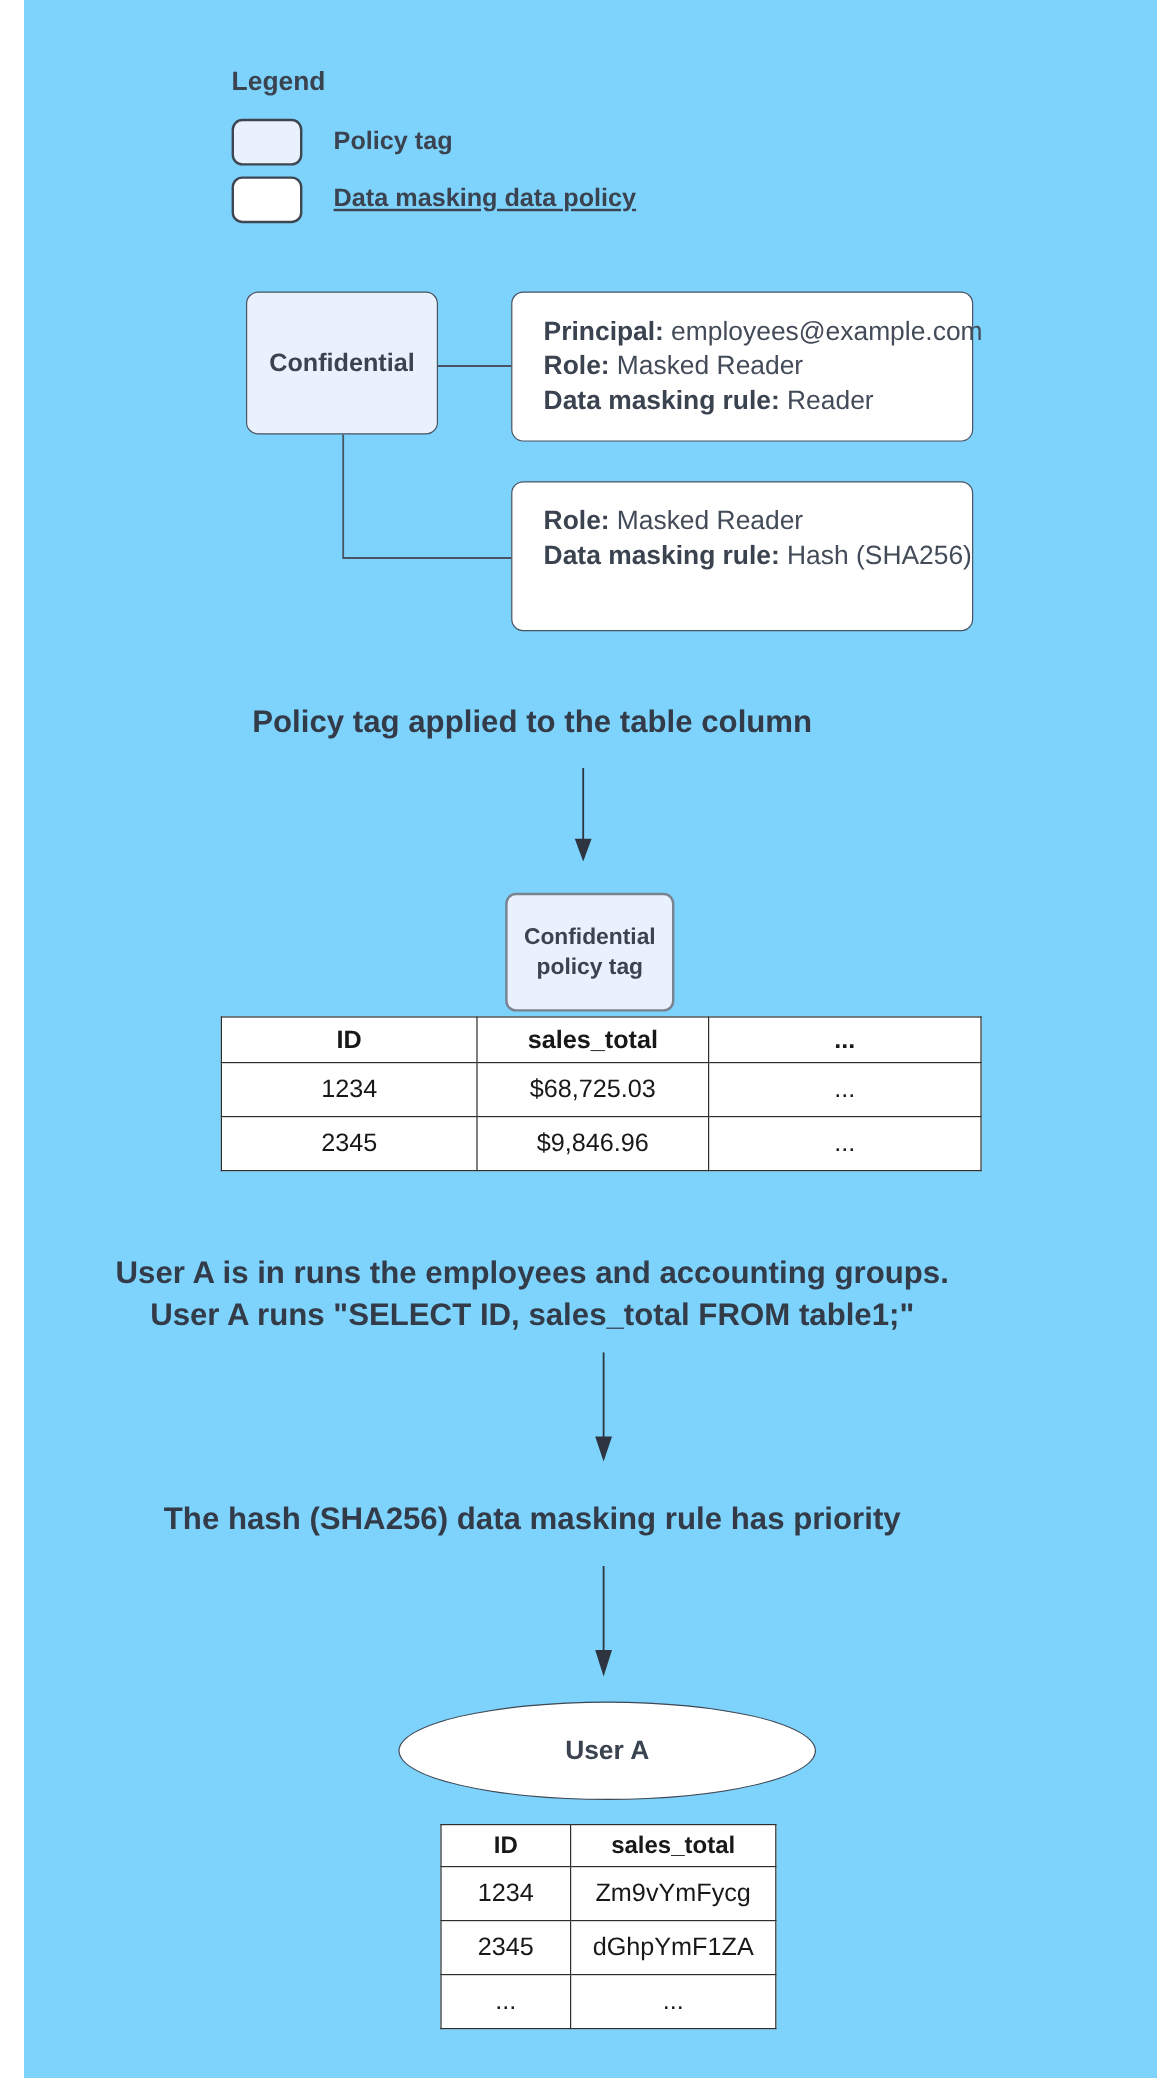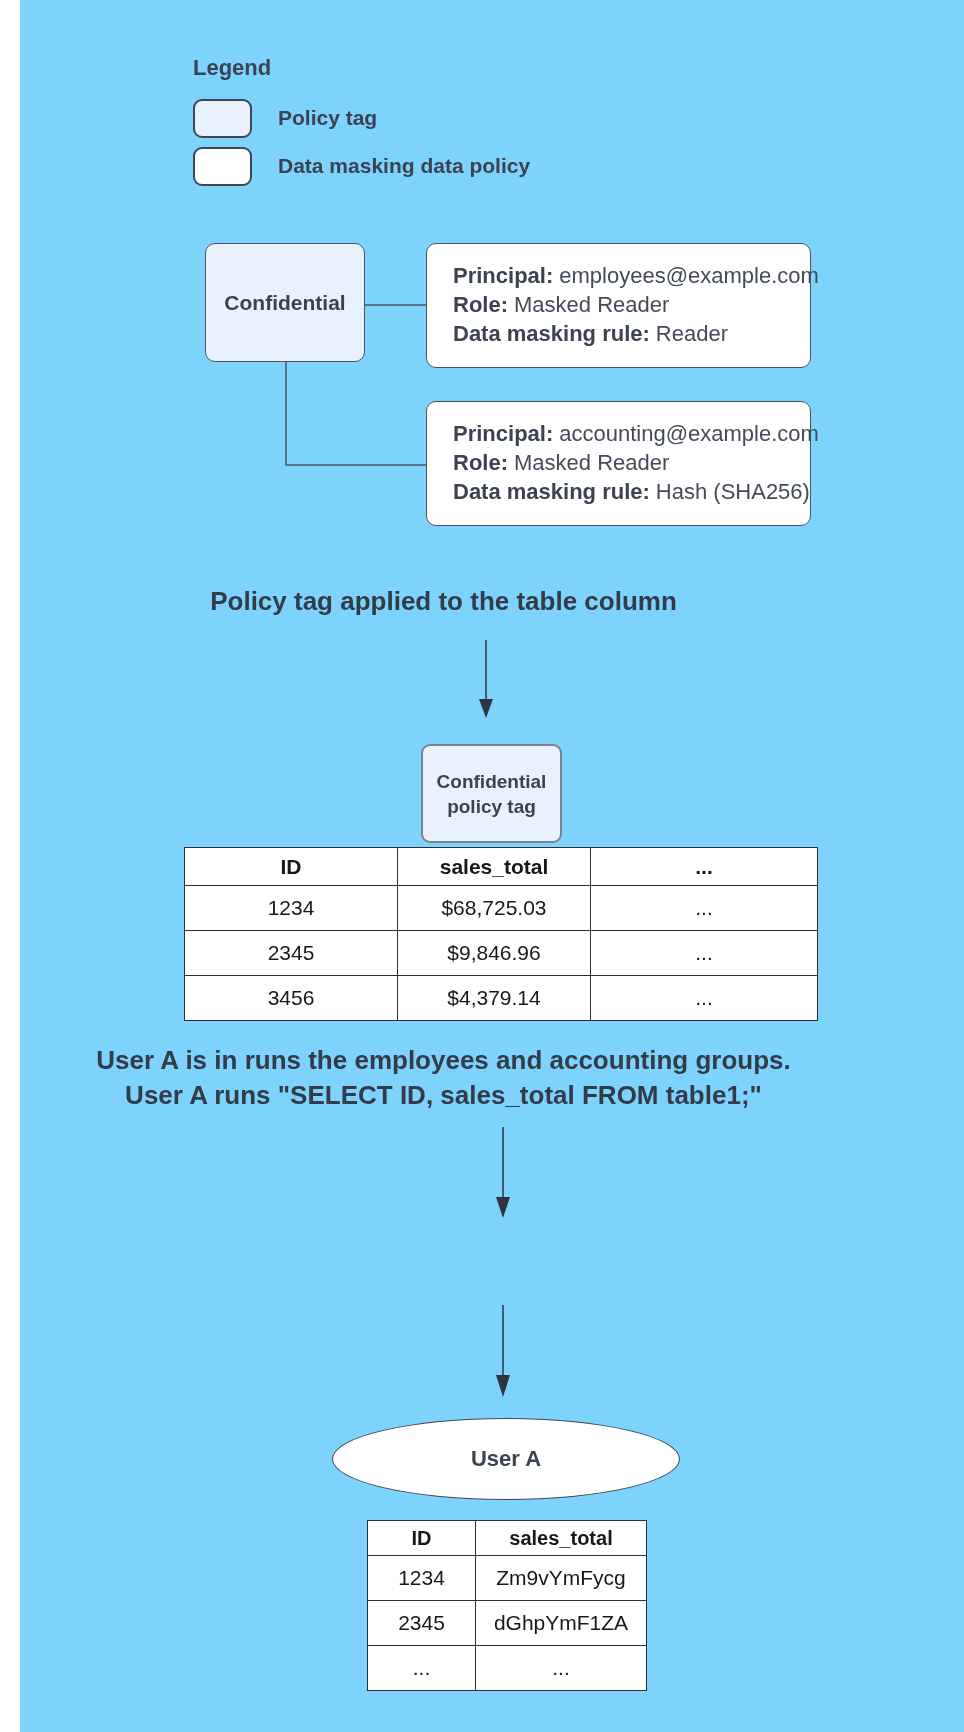--- a/index.html
+++ b/index.html
@@ -29,21 +29,21 @@
     background: #ffffff;
   }
   .legend-swatch.blue { background: #e8f1fc; }
   .swatch1 { left: 173px; top: 99px; }
   .swatch2 { left: 173px; top: 147px; }
   .legend-label {
     font-size: 21px; font-weight: bold; color: #3b4350;
     white-space: nowrap;
   }
   .legend-label-1 { left: 258px; top: 106px; }
-  .legend-label-2 { left: 258px; top: 154px; }
+  .legend-label-2 { left: 258px; top: 154px; text-decoration: underline; }
 
   
   .policy-tag-box {
     left: 185px; top: 243px; width: 160px; height: 119px;
     background: #e8f1fc;
     border: 1.5px solid #4a5362; border-radius: 10px;
     display: flex; align-items: center; justify-content: center;
     font-size: 21px; font-weight: bold; color: #3b4350;
   }
   .data-policy-box {
@@ -149,23 +149,20 @@
     </div>
     <div>
       <span class="kv-label">Role:</span><span class="kv-value">Masked Reader</span>
     </div>
     <div>
       <span class="kv-label">Data masking rule:</span><span class="kv-value">Reader</span>
     </div>
   </div>
 
   <div class="abs data-policy-box data-policy-2">
-    <div>
-      <span class="kv-label">Principal:</span><span class="kv-value">accounting@example.com</span>
-    </div>
     <div>
       <span class="kv-label">Role:</span><span class="kv-value">Masked Reader</span>
     </div>
     <div>
       <span class="kv-label">Data masking rule:</span><span class="kv-value">Hash (SHA256)</span>
     </div>
   </div>
 
   <div class="abs heading heading-step1">Policy tag applied to the table column</div>
 
@@ -189,33 +186,29 @@
     <tr>
       <td>1234</td>
       <td>$68,725.03</td>
       <td>...</td>
     </tr>
     <tr>
       <td>2345</td>
       <td>$9,846.96</td>
       <td>...</td>
     </tr>
-    <tr>
-      <td>3456</td>
-      <td>$4,379.14</td>
-      <td>...</td>
-    </tr>
   </tbody>
     </table>
 
   <div class="abs heading heading-step2">
     <div>User A is in runs the employees and accounting groups.</div>
     <div>User A runs "SELECT ID, sales_total FROM table1;"</div>
   </div>
 
+  <div class="abs heading heading-step3">The hash (SHA256) data masking rule has priority</div>
 
   <div class="abs user-ellipse">User A</div>
 
   <table class="abs table2">
     <colgroup>
         <col style="width:108px">
         <col style="width:171px">
       </colgroup>
     <tbody>
         <tr>

